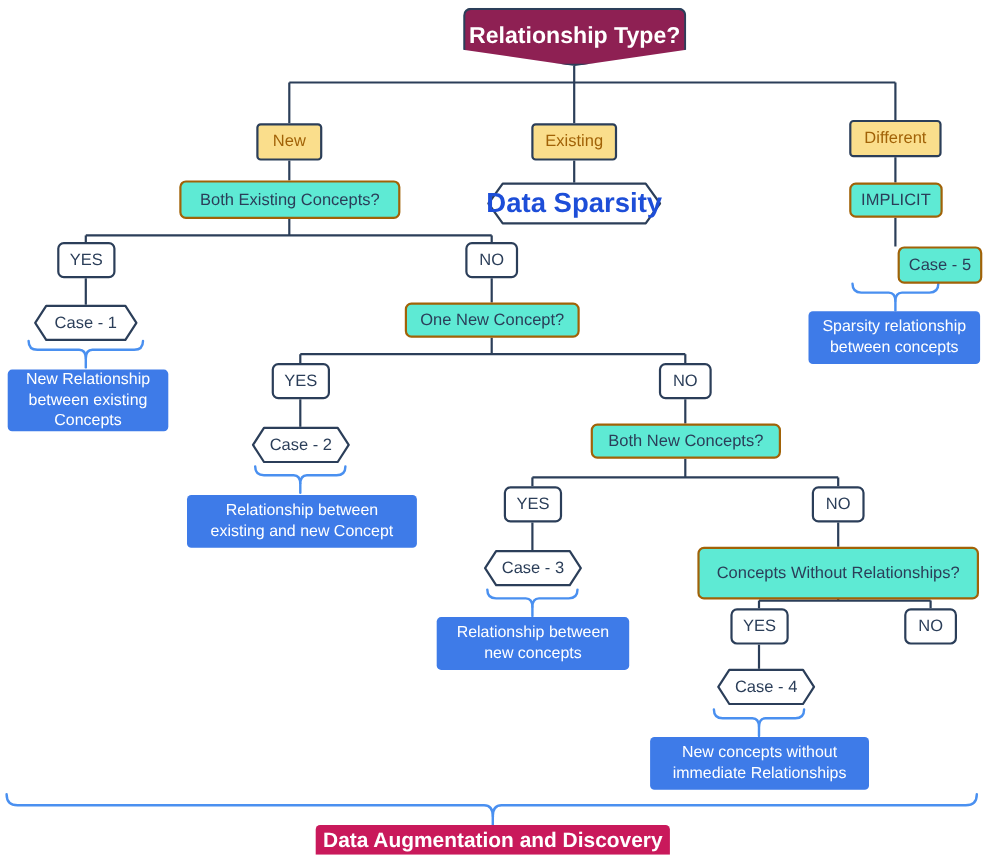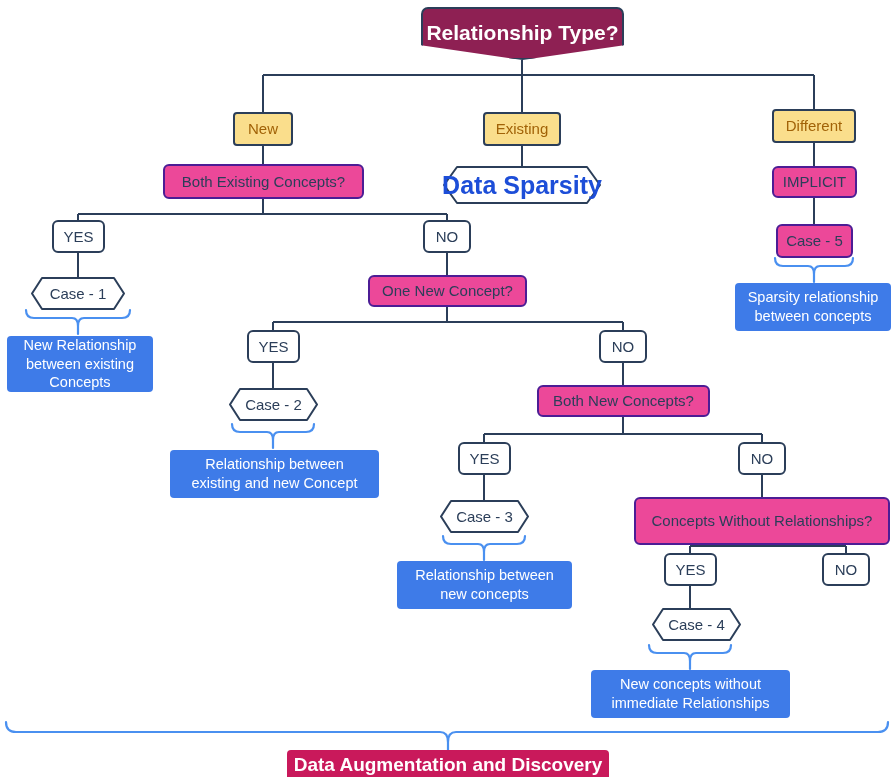--- a/index.html
+++ b/index.html
@@ -54,24 +54,24 @@
   .n-yellow {
     background: #FADE8C;
     color: #a16207;
     font-size: 15px;
     border: 2px solid #2B3E59;
     border-radius: 4px;
   }
 
   
   .n-box {
-    background: #ec4899;
+    background: #5eead4;
     color: #2B3E59;
     font-size: 15px;
-    border: 2px solid #4c1d95;
+    border: 2px solid #a16207;
     border-radius: 6px;
   }
 
   
   .n-yn {
     background: #ffffff;
     color: #2B3E59;
     font-size: 15px;
     border: 2px solid #2B3E59;
     border-radius: 6px;
@@ -221,21 +221,21 @@
   <div class="node n-box" style="left:537px; top:385px; width:173px; height:32px;">
     <span>Both New Concepts?</span>
   </div>
   <div class="node n-box" style="left:634px; top:497px; width:256px; height:48px;">
     <span>Concepts Without Relationships?</span>
   </div>
 
   <div class="node n-box" style="left:772px; top:166px; width:85px; height:32px;">
     <span>IMPLICIT</span>
   </div>
-  <div class="node n-box" style="left:776px; top:224px; width:77px; height:34px;">
+  <div class="node n-box" style="left:816px; top:224px; width:77px; height:34px;">
     <span>Case - 5</span>
   </div>
 
   <div class="hexwrap sparsity" style="left:443px; top:166px; width:158px; height:38px;">
     <svg width="158" height="38" xmlns="http://www.w3.org/2000/svg">
       <polygon points="14,1 144,1 157,19 144,37 14,37 1,19" fill="#ffffff" stroke="#2B3E59" stroke-width="2" stroke-linejoin="round"></polygon>
     </svg>
     <div class="hexlabel">Data Sparsity</div>
   </div>
 

